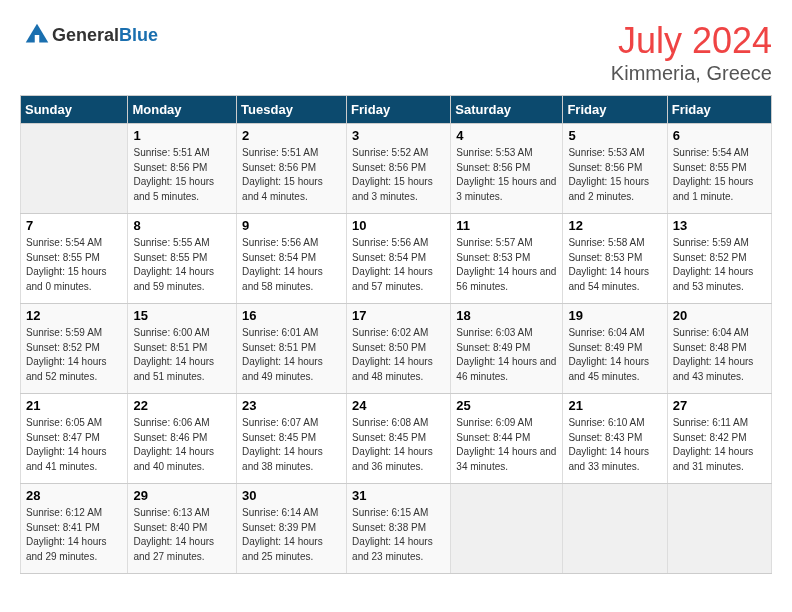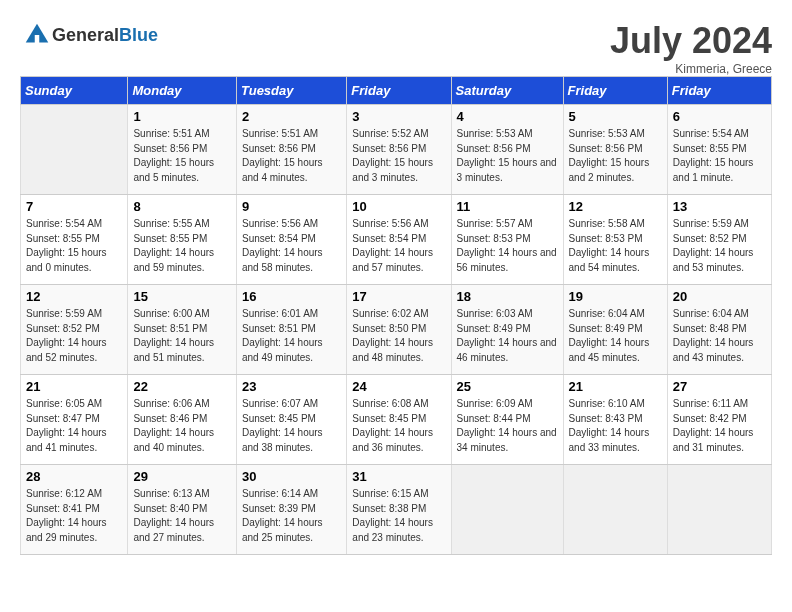--- a/index.html
+++ b/index.html
@@ -7,20 +7,21 @@
       font-family: Arial, sans-serif;
       background: #fff;
       width: 792px;
       min-height: 612px;
       padding: 20px;
     }
     .header {
       display: flex;
       justify-content: space-between;
       align-items: flex-start;
+      margin-bottom: 10px;
       gap: 45px;
     }
     .logo {
       display: flex;
       align-items: center;
     }
     .logo-text-general {
       font-size: 18px;
       font-weight: bold;
       color: #333;
@@ -33,36 +34,35 @@
     .logo-icon {
       width: 30px;
       height: 30px;
       margin-left: 2px;
     }
     .title-block {
       text-align: right;
     }
     .title-month {
       font-size: 36px;
-      font-weight: bold;
-      color: #404040;
+      font-weight: normal;
+      color: #ef4444;
     }
     .title-location {
-      font-size: 12px;
+      font-size: 20px;
       color: #555;
     }
     table {
       width: 100%;
       border-collapse: collapse;
       font-size: 11px;
     }
     thead tr {
-      background-color: #1d4ed8;
+      background-color: #0c4a6e;
       color: #fff;
-      font-style: italic;
     }
     thead th {
       padding: 6px 4px;
       text-align: left;
       font-size: 13px;
       font-weight: bold;
       border: 1px solid #ccc;
     }
     tbody tr {
       vertical-align: top;

